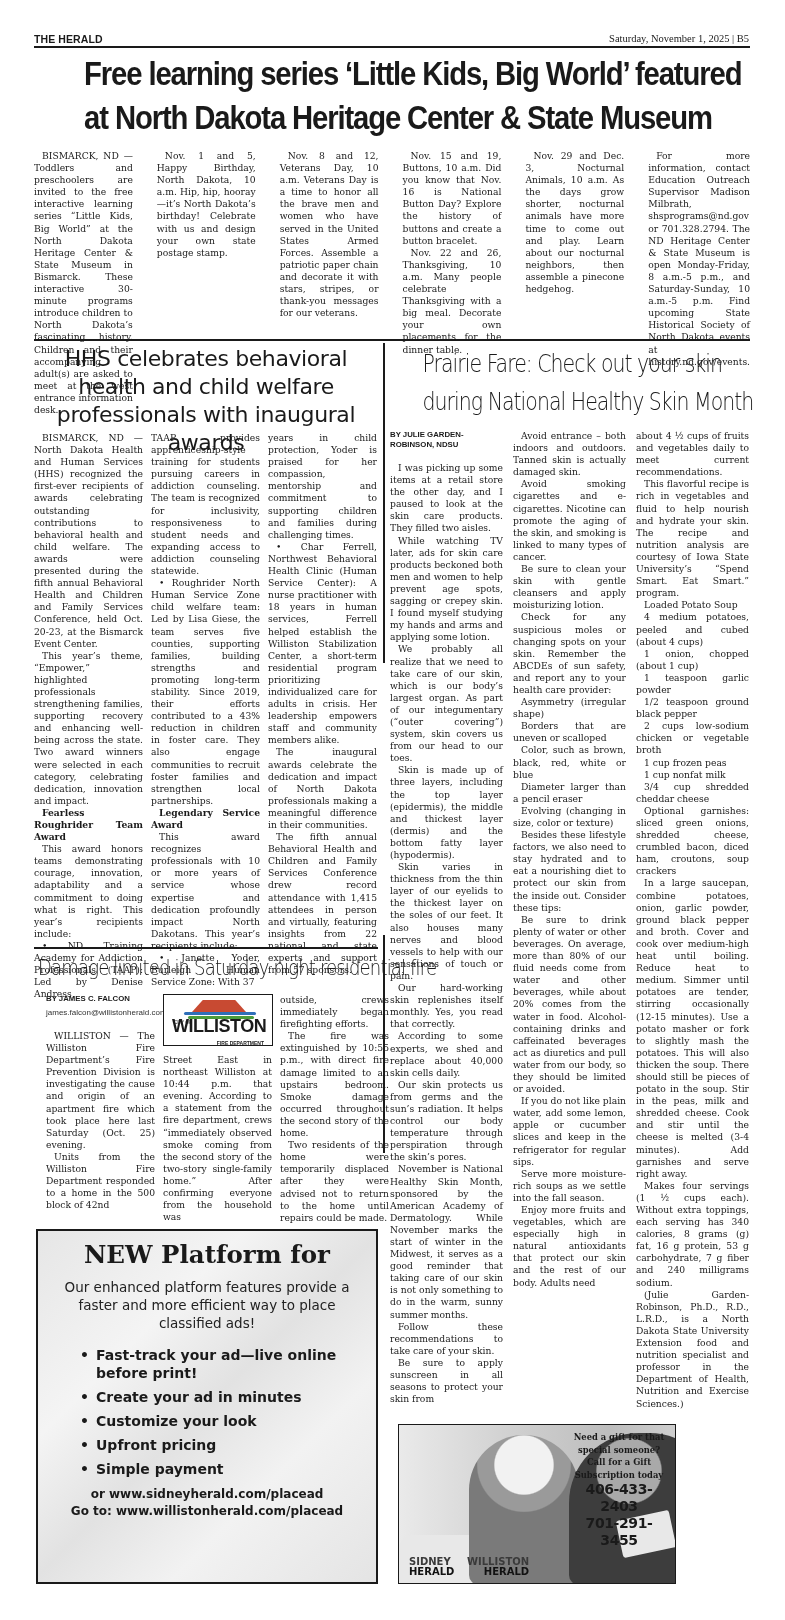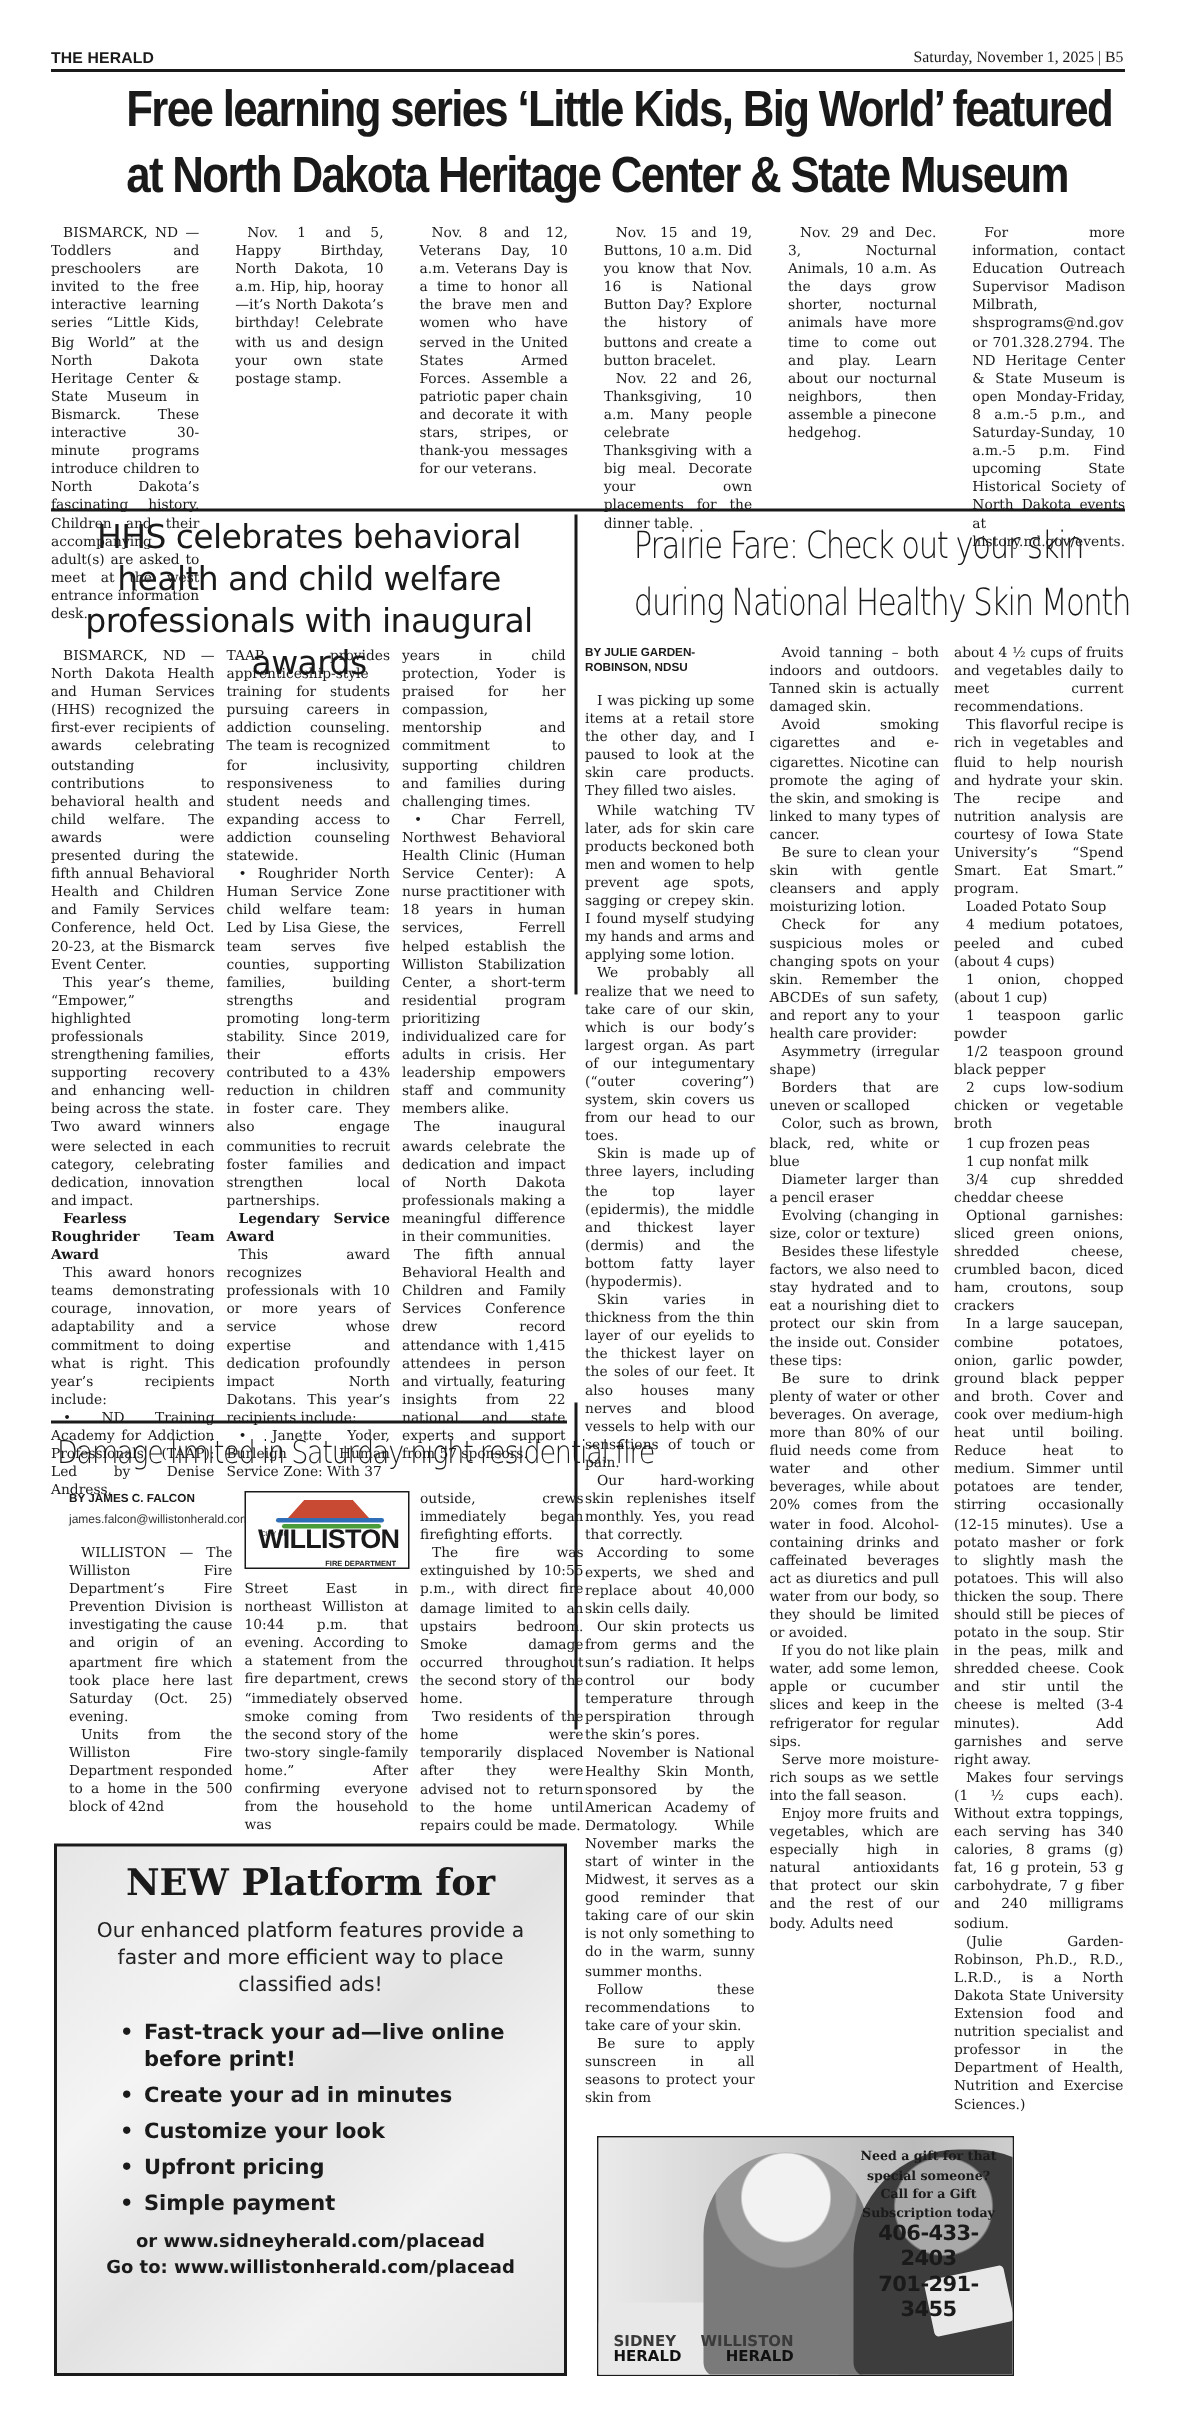--- a/index.html
+++ b/index.html
@@ -145,21 +145,21 @@
     <p>Skin is made up of three layers, including the top layer (epidermis), the middle and thickest layer (dermis) and the bottom fatty layer (hypodermis).</p>
     <p>Skin varies in thickness from the thin layer of our eyelids to the thickest layer on the soles of our feet. It also houses many nerves and blood vessels to help with our sensations of touch or pain.</p>
     <p>Our hard-working skin replenishes itself monthly. Yes, you read that correctly.</p>
     <p>According to some experts, we shed and replace about 40,000 skin cells daily.</p>
     <p>Our skin protects us from germs and the sun’s radiation. It helps control our body temperature through perspiration through the skin’s pores.</p>
     <p>November is National Healthy Skin Month, sponsored by the American Academy of Dermatology. While November marks the start of winter in the Midwest, it serves as a good reminder that taking care of our skin is not only something to do in the warm, sunny summer months.</p>
     <p>Follow these recommendations to take care of your skin.</p>
     <p>Be sure to apply sunscreen in all seasons to protect your skin from</p>
   </div>
   <div class="col">
-    <p>Avoid tanning – both indoors and outdoors. Tanned skin is actually damaged skin.</p>
+    <p>Avoid entrance – both indoors and outdoors. Tanned skin is actually damaged skin.</p>
     <p>Avoid smoking cigarettes and e-cigarettes. Nicotine can promote the aging of the skin, and smoking is linked to many types of cancer.</p>
     <p>Be sure to clean your skin with gentle cleansers and apply moisturizing lotion.</p>
     <p>Check for any suspicious moles or changing spots on your skin. Remember the ABCDEs of sun safety, and report any to your health care provider:</p>
     <p>Asymmetry (irregular shape)</p>
     <p>Borders that are uneven or scalloped</p>
     <p>Color, such as brown, black, red, white or blue</p>
     <p>Diameter larger than a pencil eraser</p>
     <p>Evolving (changing in size, color or texture)</p>
     <p>Besides these lifestyle factors, we also need to stay hydrated and to eat a nourishing diet to protect our skin from the inside out. Consider these tips:</p>
     <p>Be sure to drink plenty of water or other beverages. On average, more than 80% of our fluid needs come from water and other beverages, while about 20% comes from the water in food. Alcohol-containing drinks and caffeinated beverages act as diuretics and pull water from our body, so they should be limited or avoided.</p>

